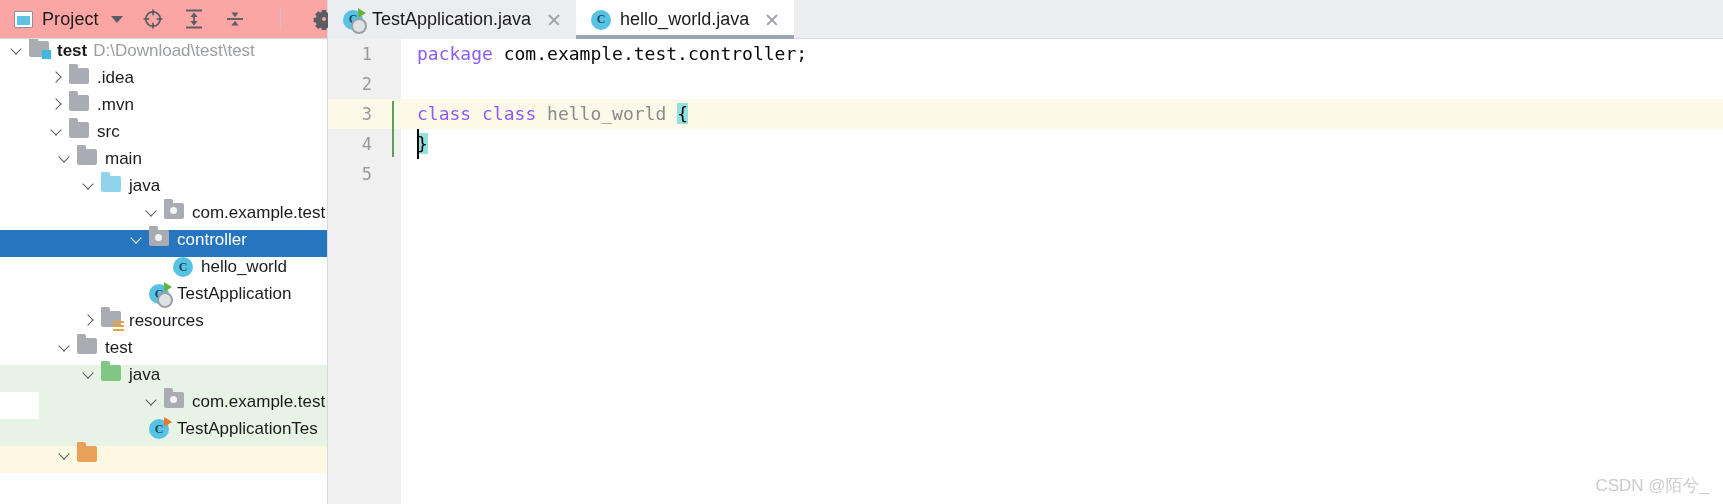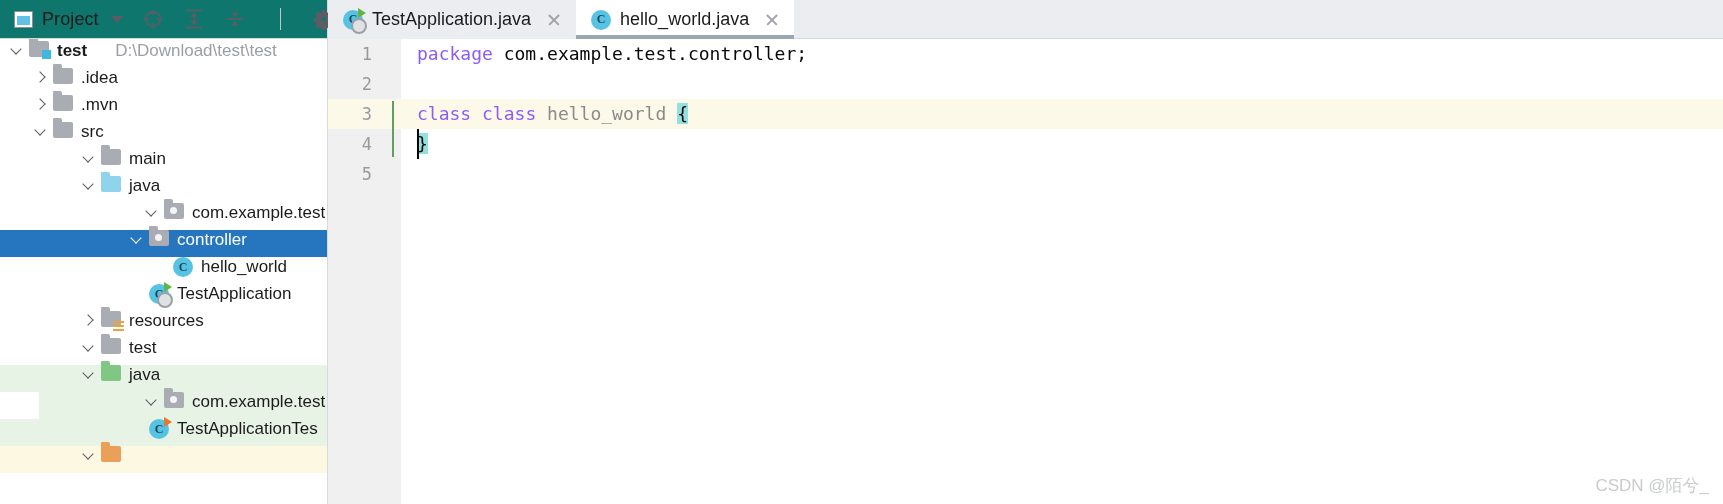--- a/index.html
+++ b/index.html
@@ -27,21 +27,21 @@
     background: #ecedf0;
     border-bottom: 1px solid #d6d9de;
   }
 
   
   #project-header {
     width: 328px;
     flex: 0 0 328px;
     display: flex;
     align-items: center;
-    background: #0f766e;
+    background: #fca5a5;
     border-right: 1px solid #d6d9de;
     padding-left: 14px;
   }
   .pw-title {
     display: flex; align-items: center; gap: 9px;
     cursor: default;
   }
   .pw-icon {
     width: 19px; height: 17px;
     border: 1.6px solid #8d9096;
@@ -271,26 +271,26 @@
     right: -3px; bottom: -4px;
     width: 11px; height: 10px;
     background:
       linear-gradient(#e8a33d 0 2px, transparent 2px 4px,
                       #e8a33d 4px 6px, transparent 6px 8px,
                       #e8a33d 8px 10px);
   }
 
   .row-label { font-size: 17px; }
   .row-label.bold { font-weight: bold; }
-  .path-label { font-size: 17px; color: #9b9ea3; margin-left: 28px; }
+  .path-label { font-size: 17px; color: #9b9ea3; margin-left: 6px; }
 
   
   .i0 { padding-left: 8px; }
-  .i1 { padding-left: 32px; }
-  .i2 { padding-left: 80px; }
+  .i1 { padding-left: 48px; }
+  .i2 { padding-left: 56px; }
   .i3 { padding-left: 80px; }
   .i4 { padding-left: 104px; margin-left: 39px; }
   .i5 { padding-left: 128px; }
   .i6 { padding-left: 152px; }
 
   
   #editor {
     flex: 1 1 auto;
     background: #ffffff;
     position: relative;

